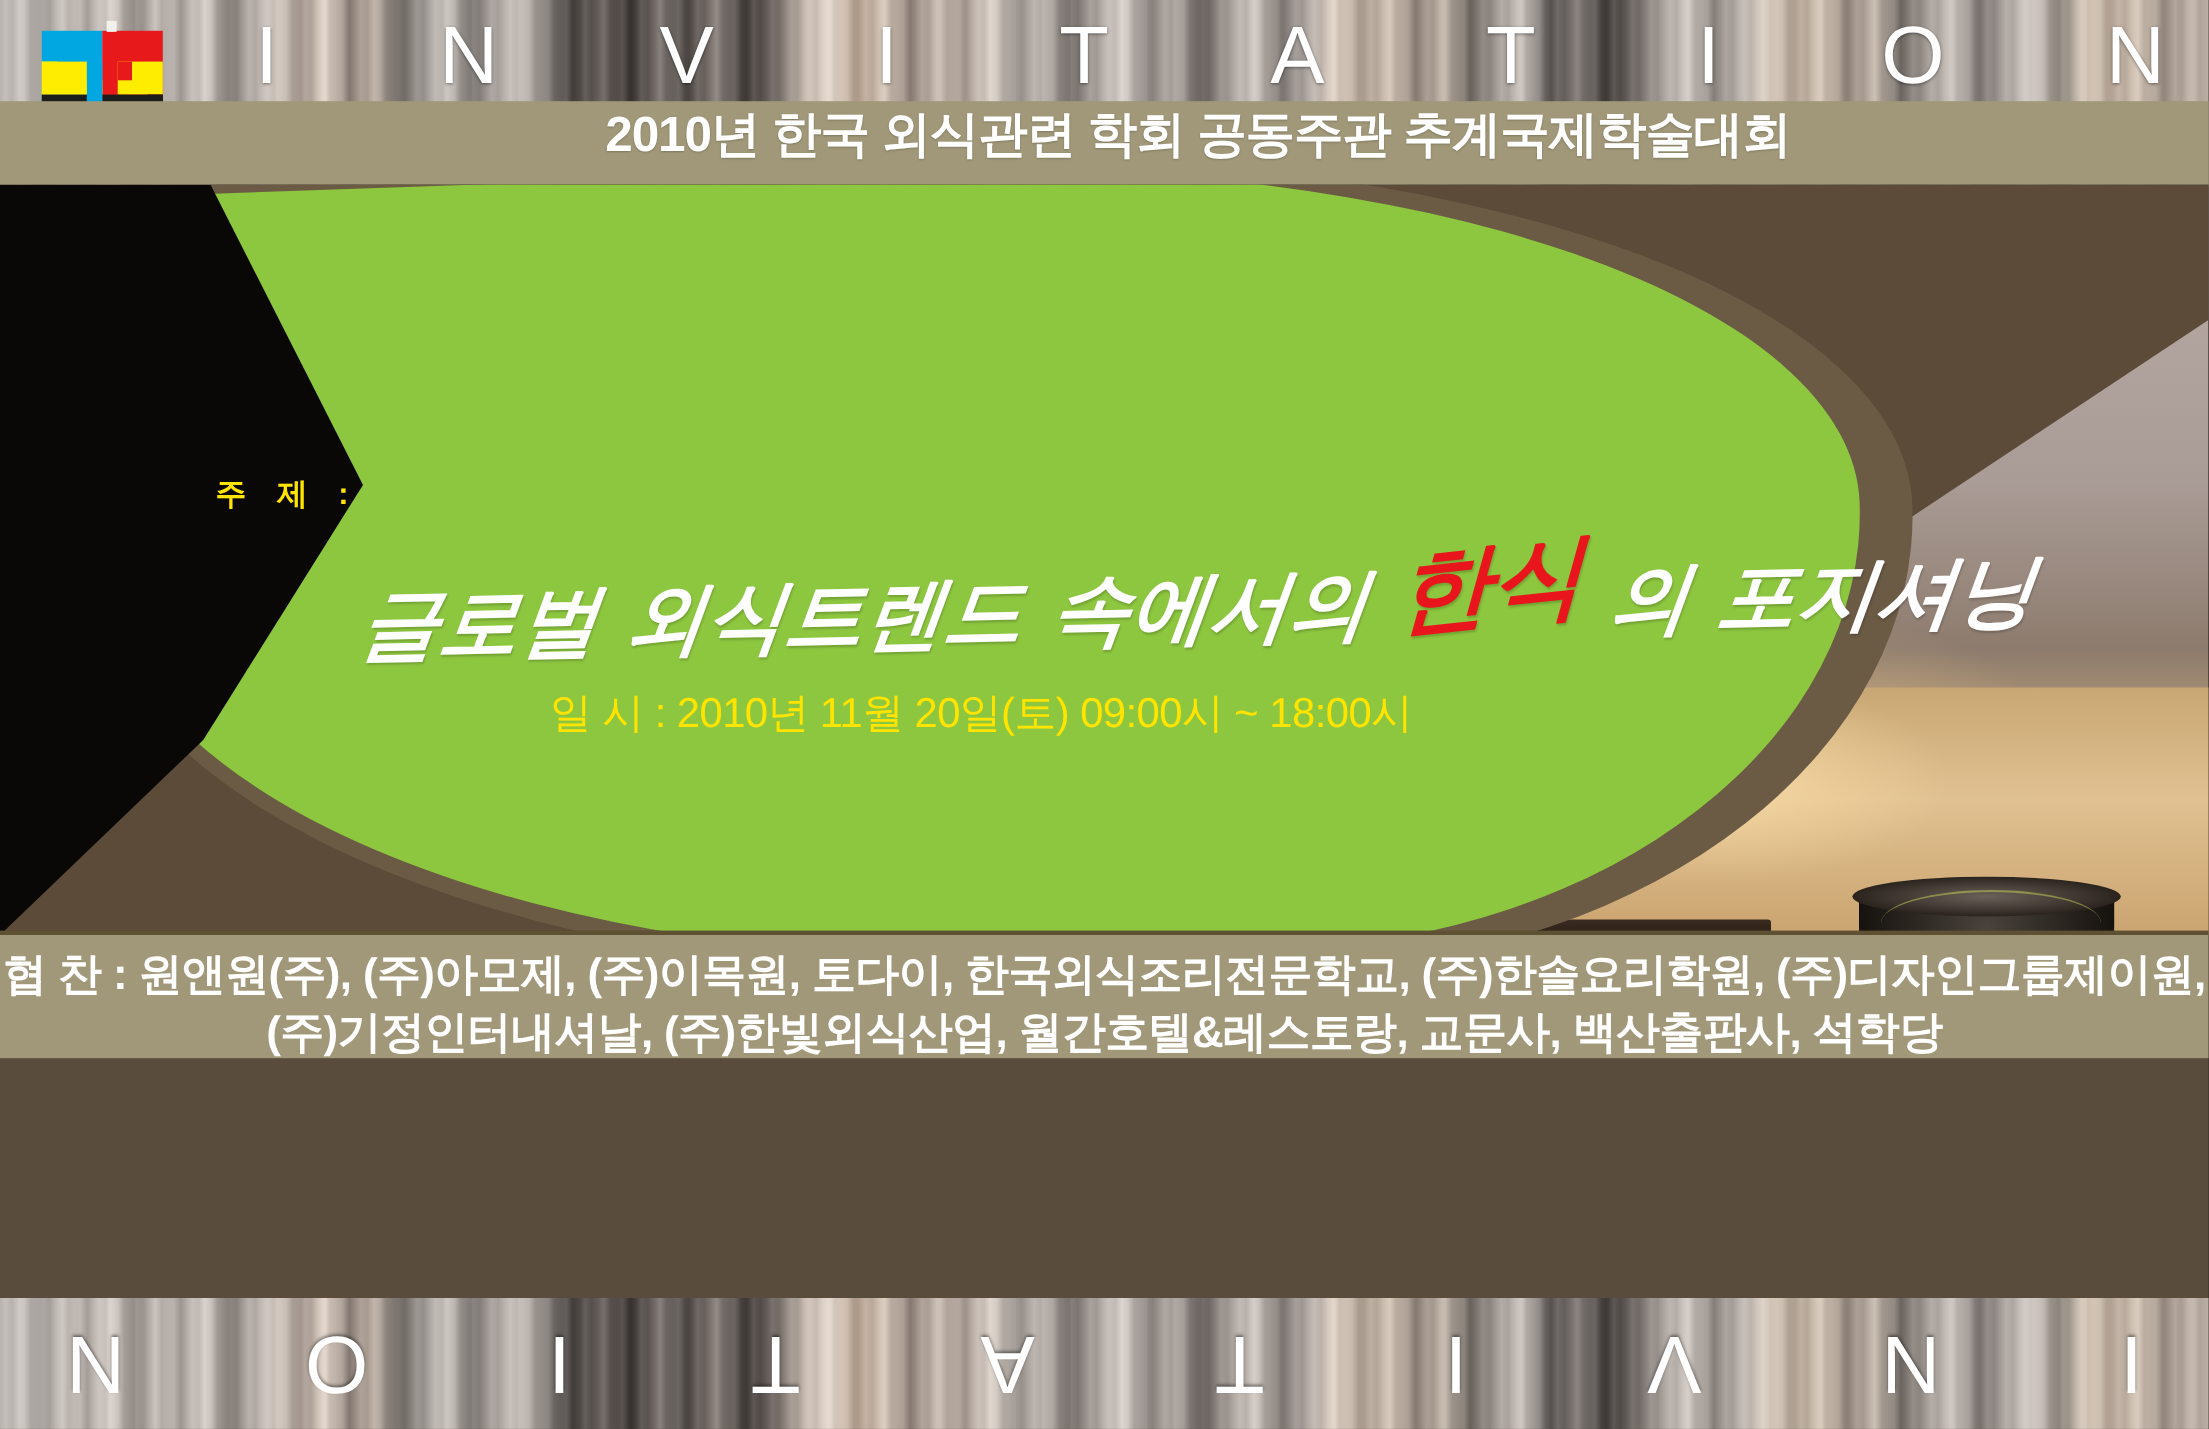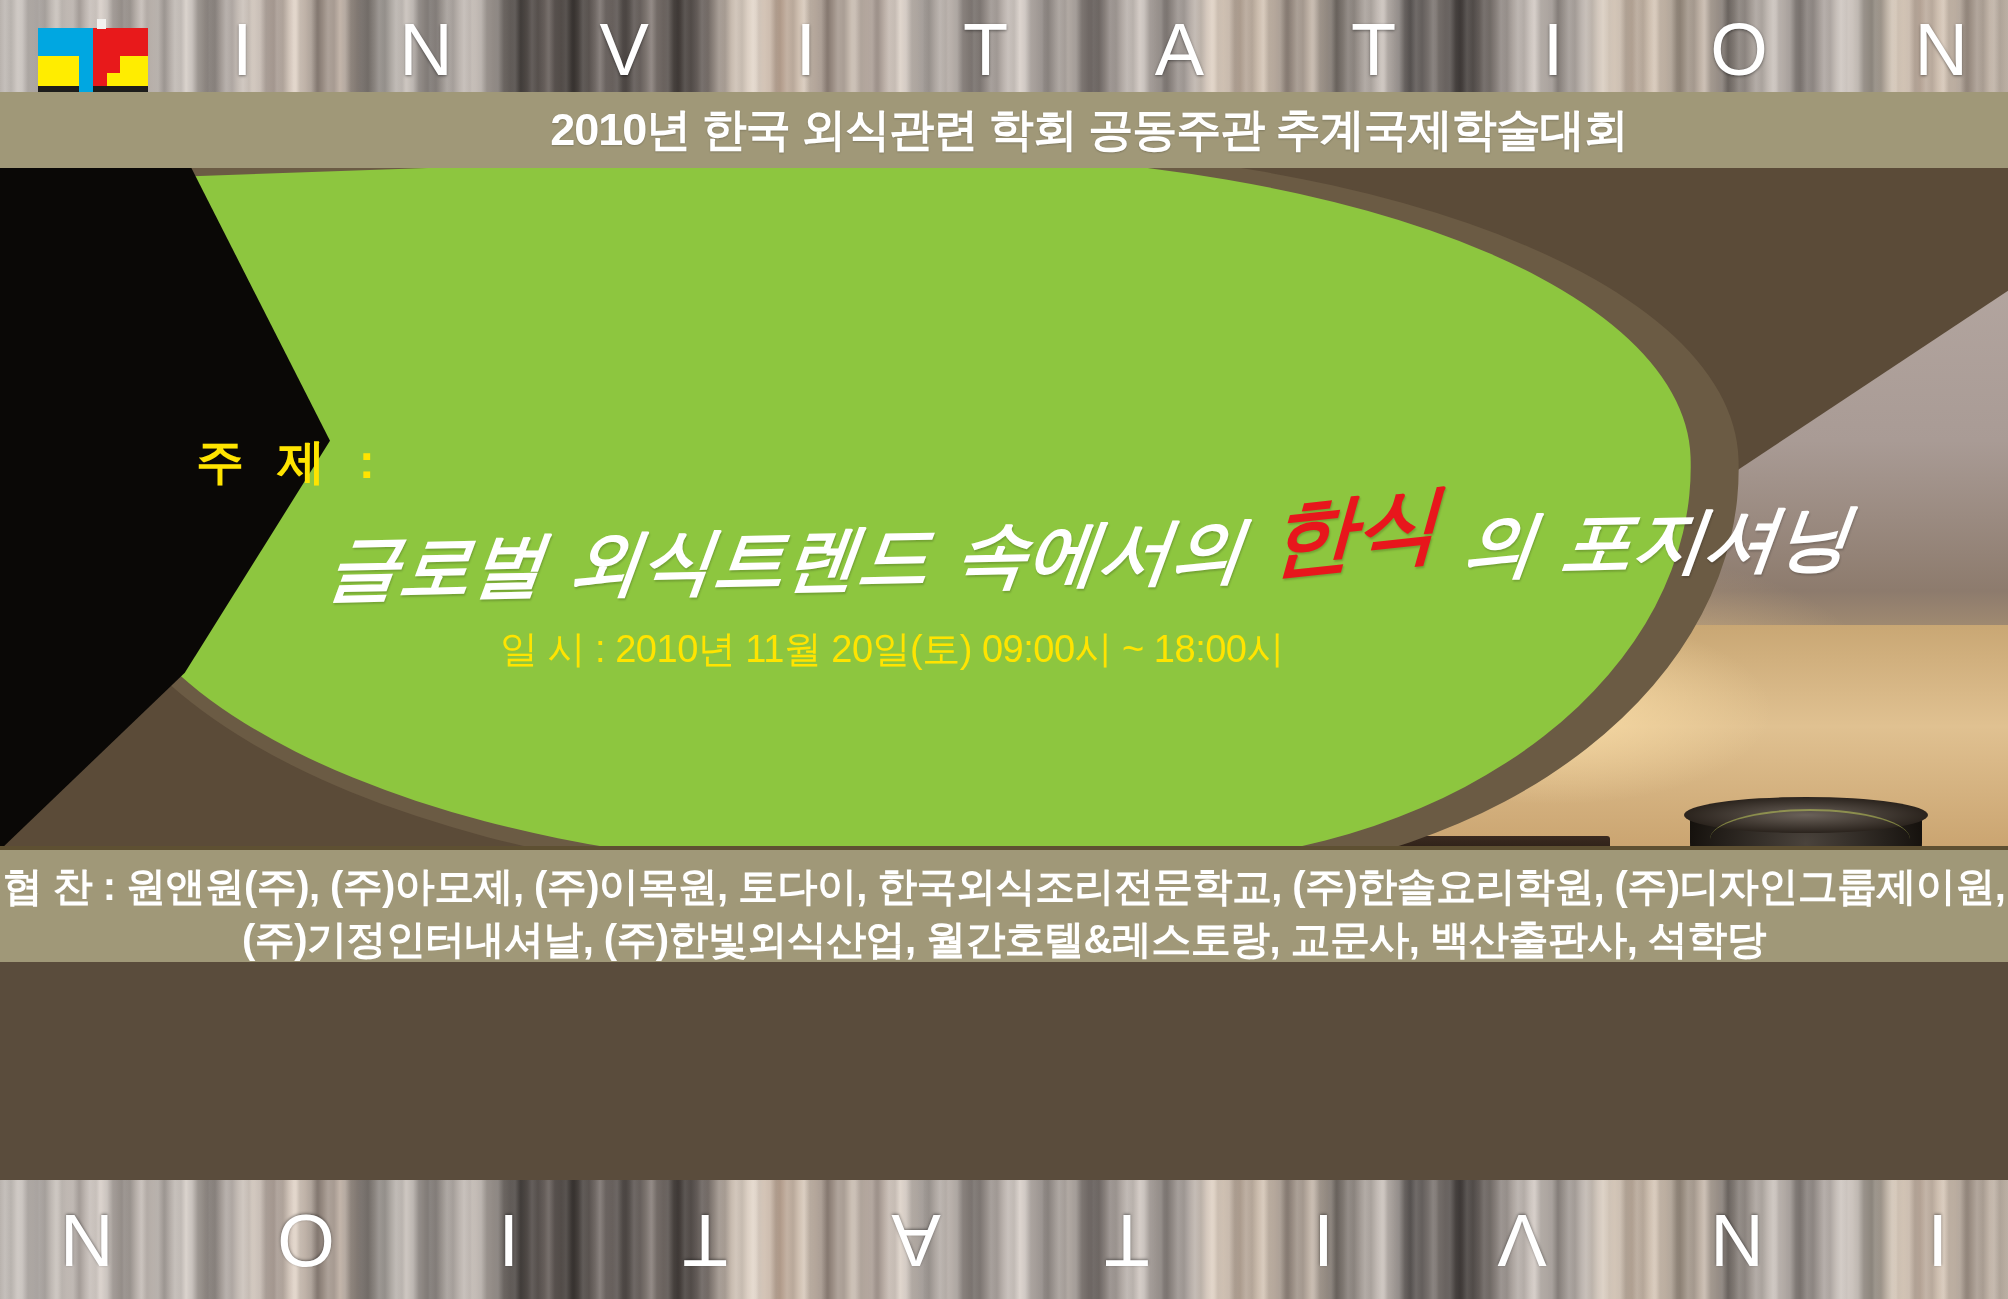--- a/index.html
+++ b/index.html
@@ -88,21 +88,21 @@
   #logo-art{position:absolute;left:38px;top:28px;width:110px;height:102px;}
   #logo-art i{position:absolute;display:block;}
 
   
   #title-band{
     position:absolute;
     left:0; top:92px;
     width:100%; height:76px;
     background:#a09878;
     display:flex;
-    align-items:center;
+    align-items:flex-start;
     justify-content:center;
   }
   #title-band .bar-line{
     position:absolute;left:0;bottom:-4px;width:100%;height:4px;background:#5e5032;
   }
   #conf-title{
     color:#ffffff;
     font-size:45px;
     font-weight:700;
     letter-spacing:-1px;
@@ -196,21 +196,21 @@
     background:#6b5b44;
     border-radius:0 100% 62% 100% / 0 86% 100% 100%;
     transform:rotate(-2deg);
   }
 
   
   .stage-text{position:absolute;z-index:6;}
   #subject-label{
     left:196px; top:262px;
     color:#ffe400;
-    font-size:48px;
+    font-size:28px;
     font-weight:700;
     letter-spacing:10px;
   }
   #main-theme{
     left:330px; top:330px;
     width:1350px;
     font-family:"DejaVu Serif","Liberation Serif",serif;
     font-size:62px;
     font-style:italic;
     font-weight:700;

